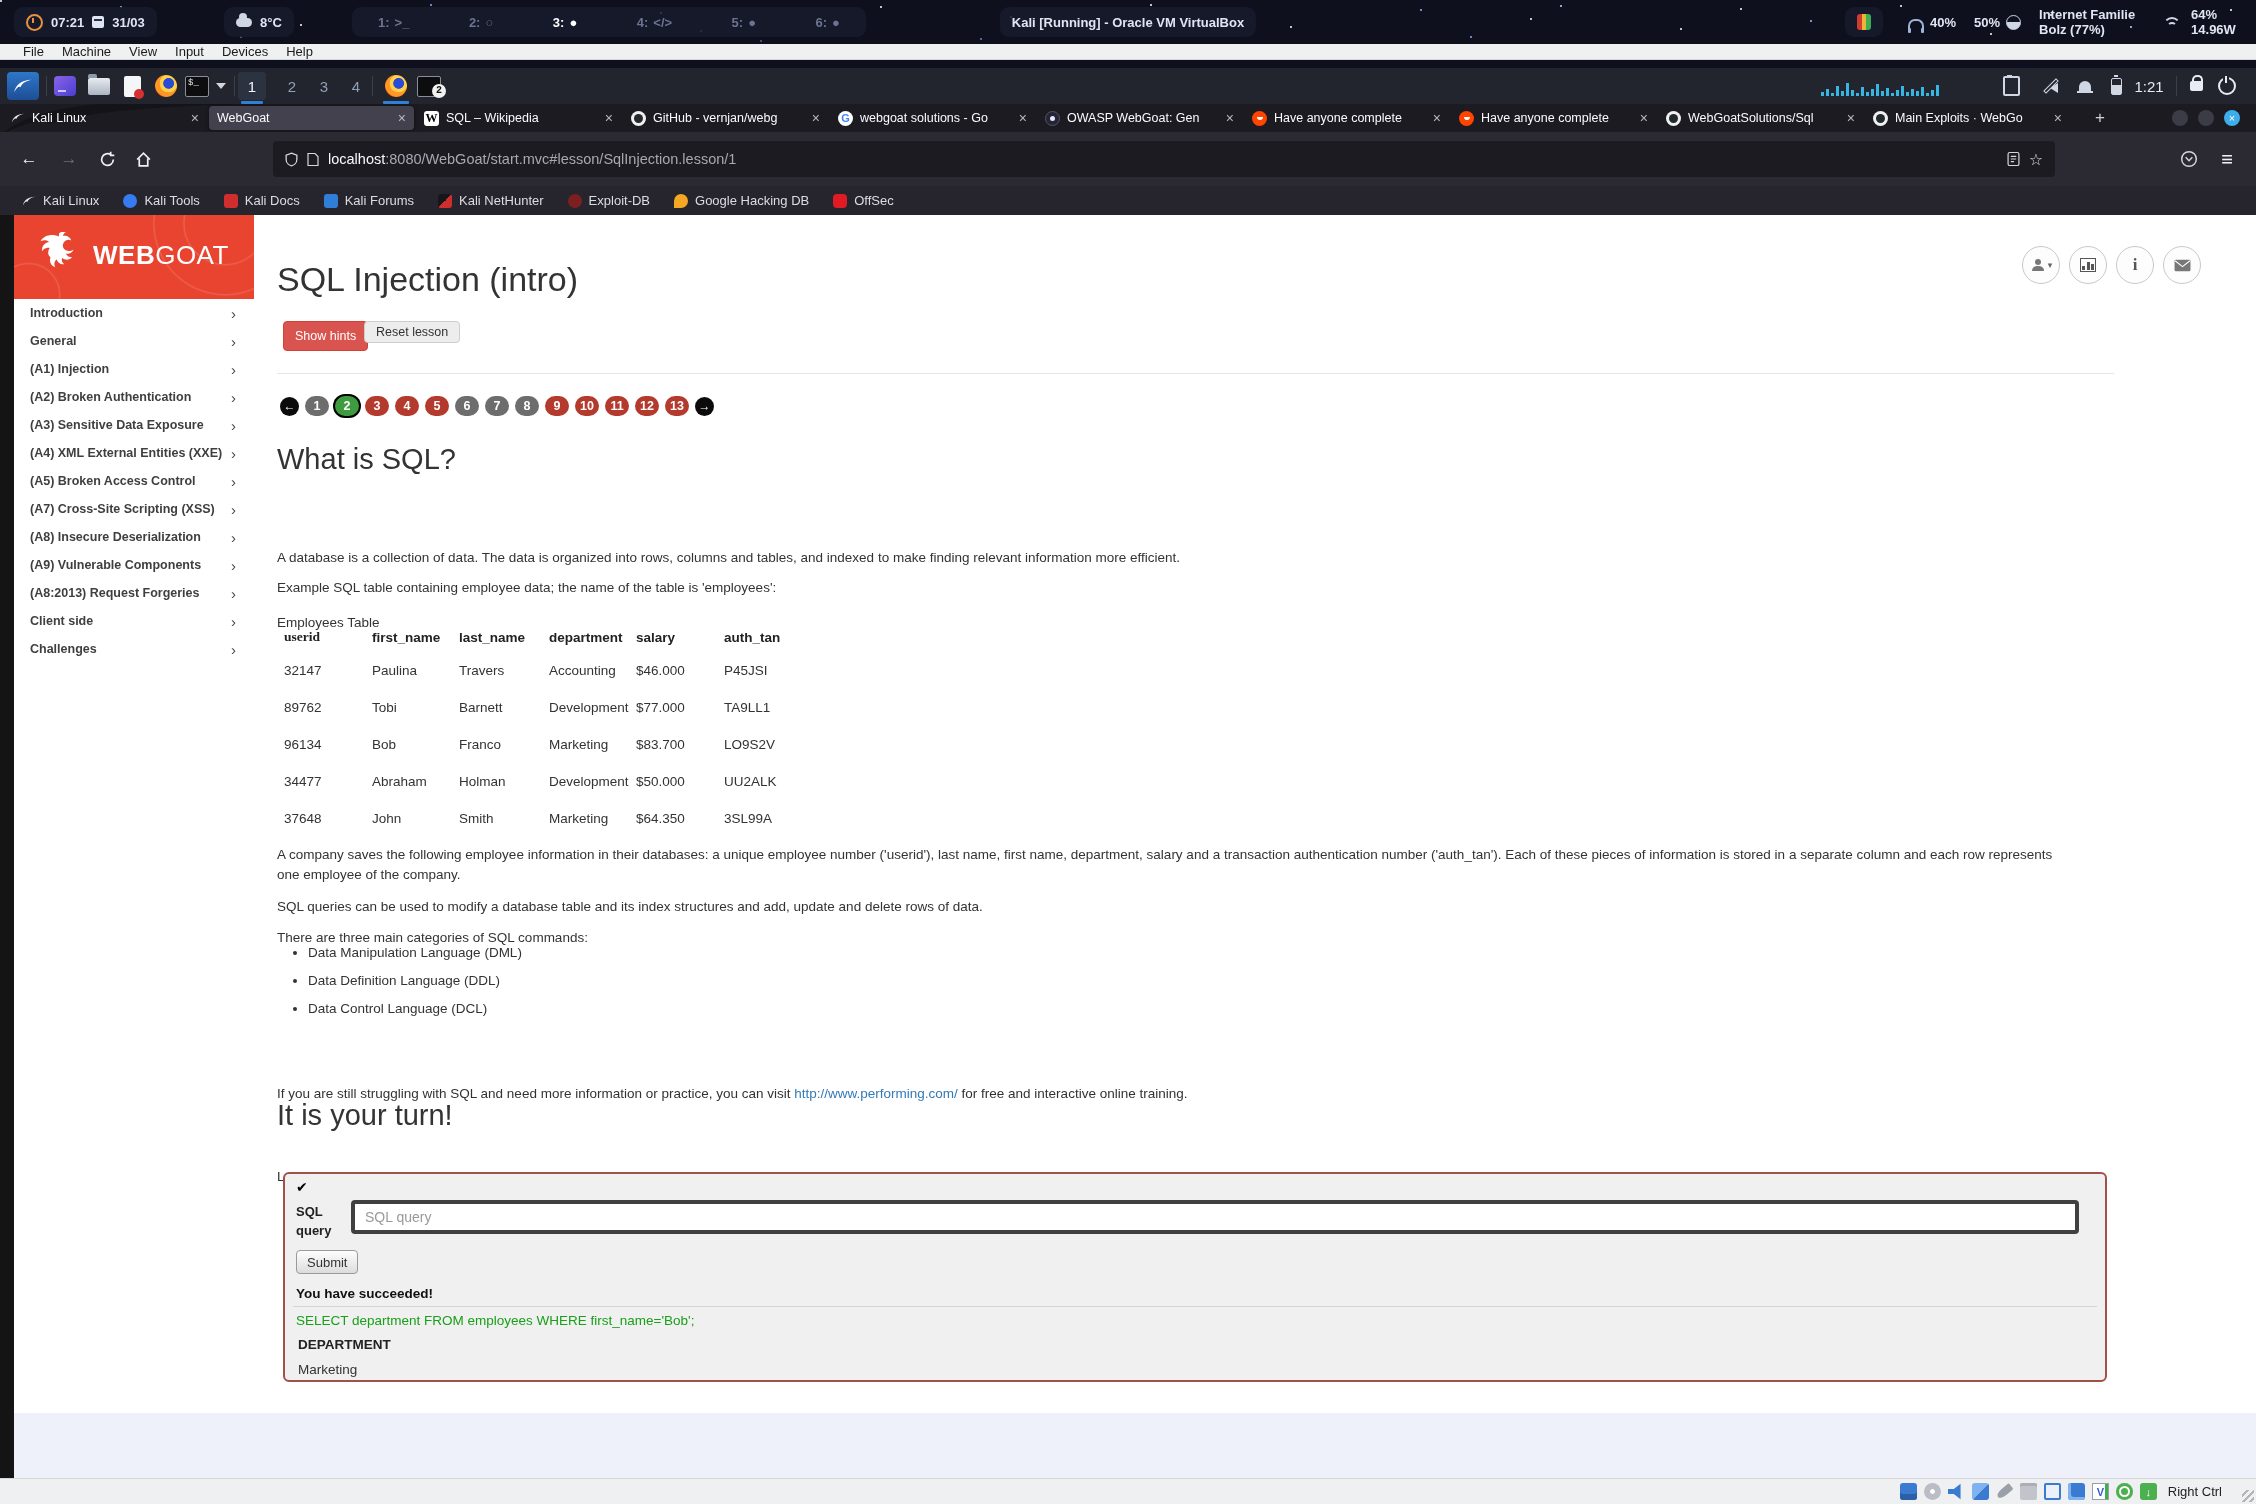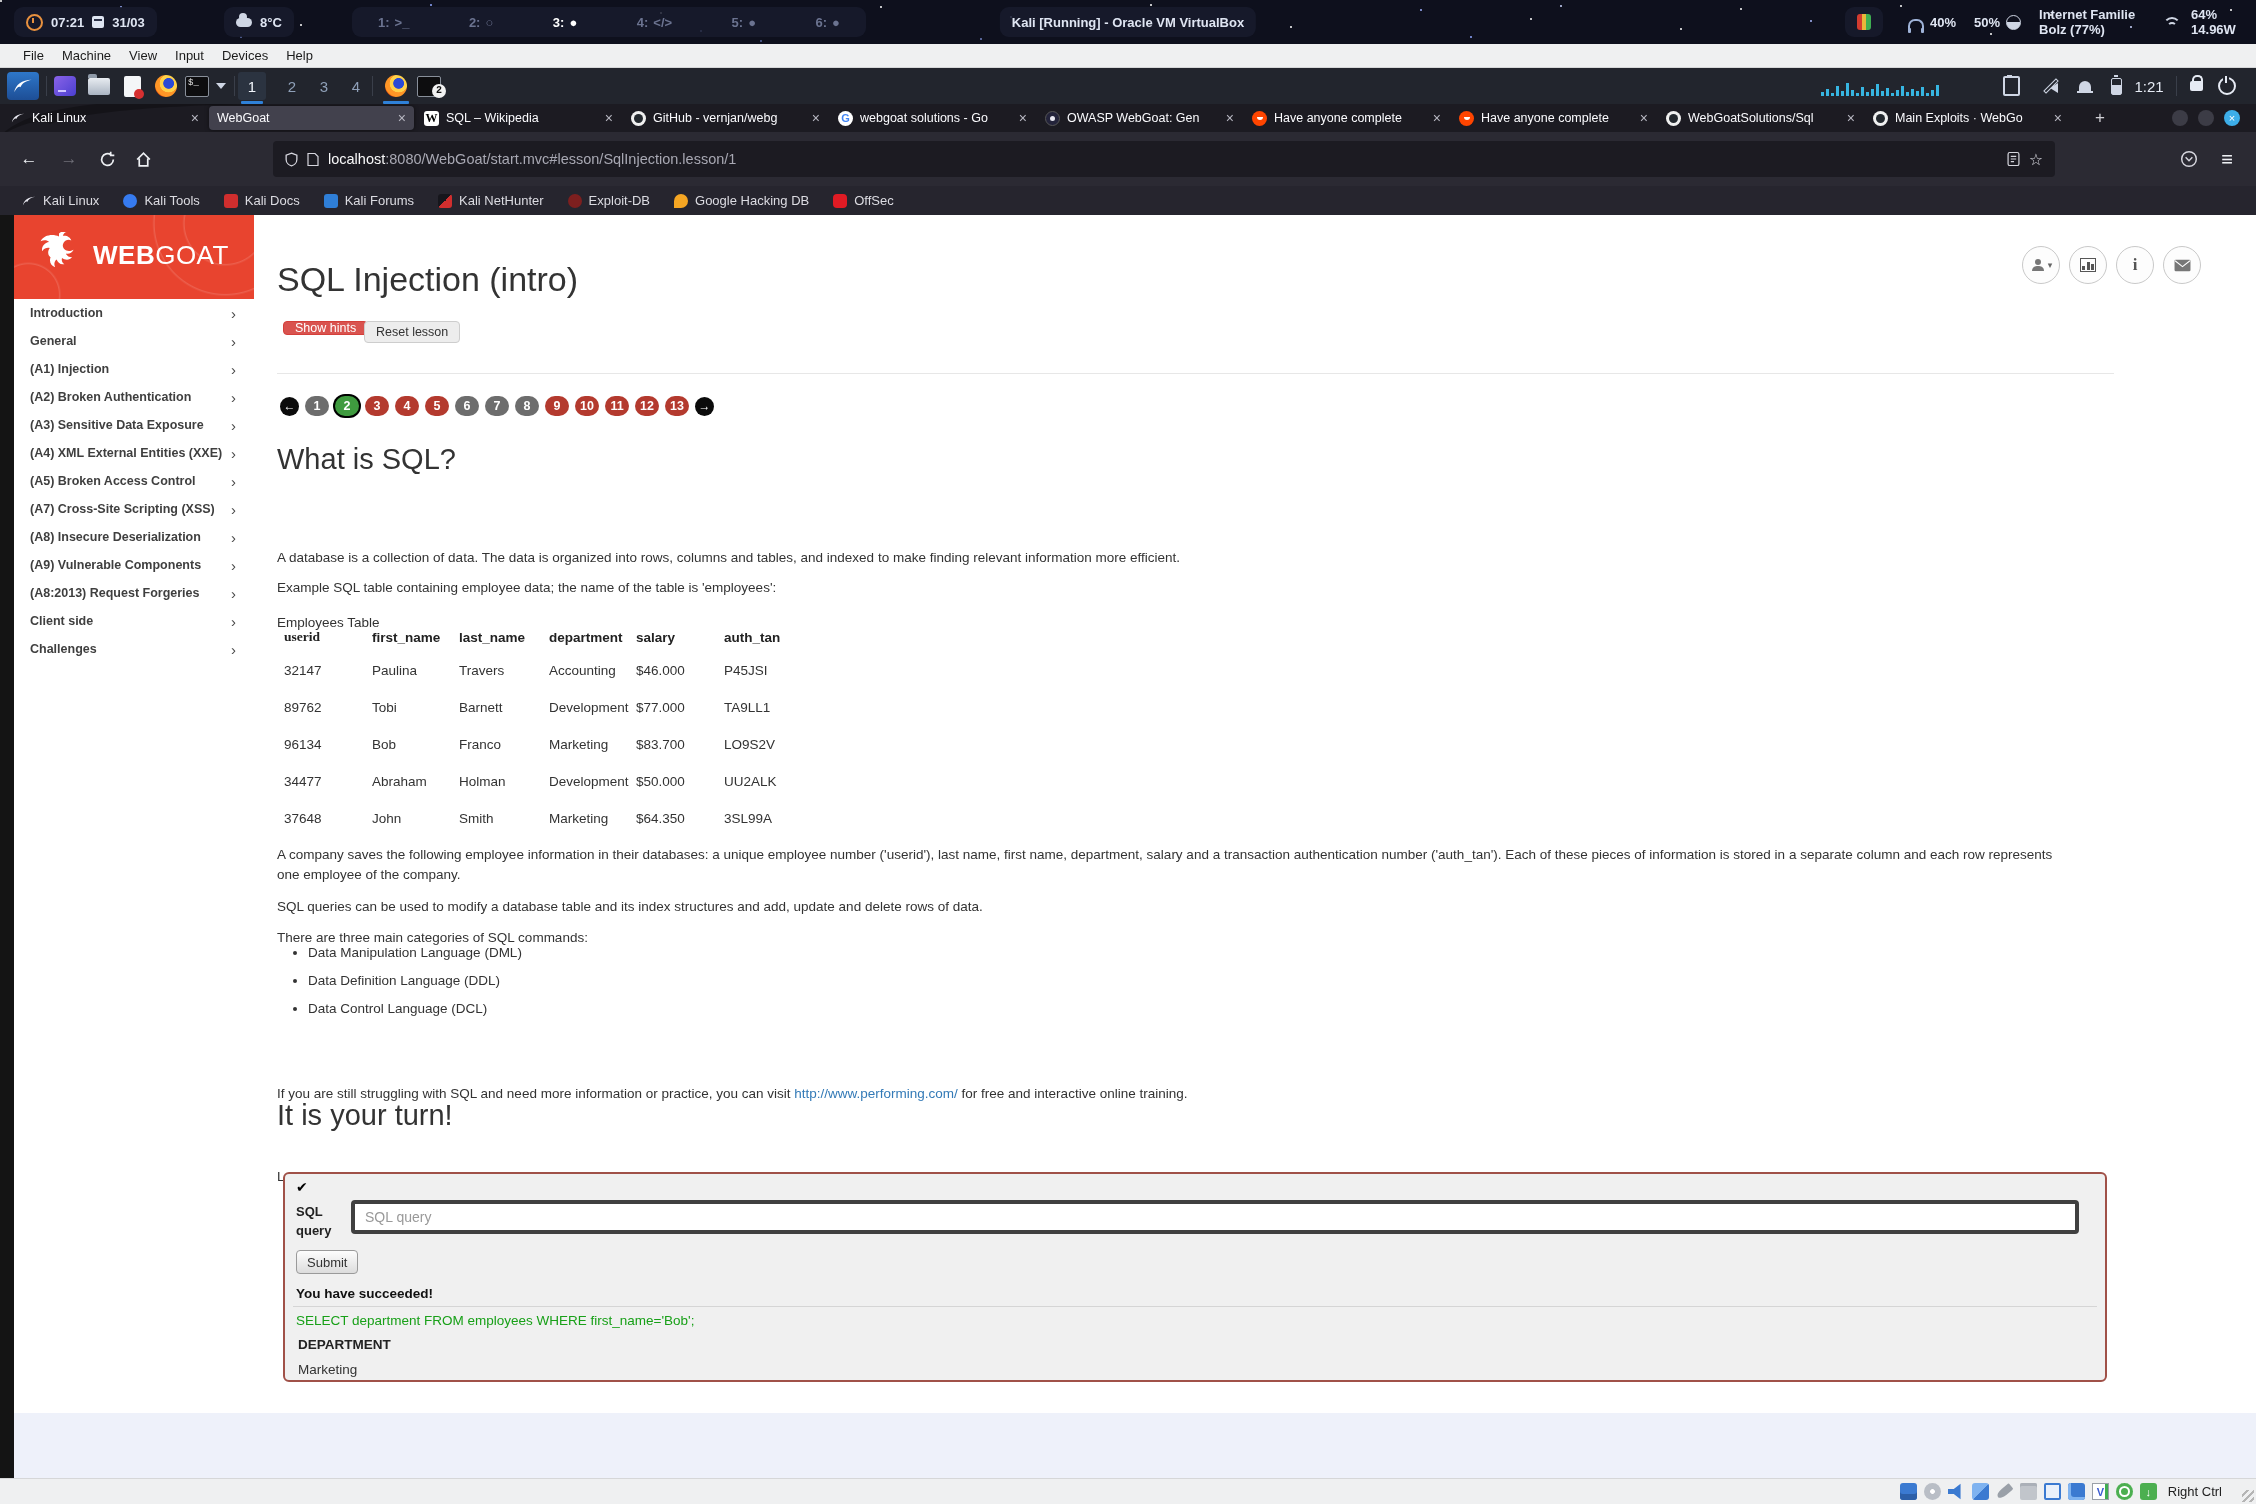--- a/index.html
+++ b/index.html
@@ -27,21 +27,21 @@
   .ws-active{color:#ffffff;}
   .i-headset{width:12px;height:8px;border:2px solid #9fb3d8;border-bottom:none;border-radius:7px 7px 0 0;position:relative;top:2px;}
   .i-headset::before,.i-headset::after{content:"";position:absolute;bottom:-4px;width:3px;height:5px;background:#9fb3d8;border-radius:1px;}
   .i-headset::before{left:-2px;}.i-headset::after{right:-2px;}
   .i-half{width:13px;height:13px;border-radius:50%;border:1.5px solid #cfd6e4;background:linear-gradient(to top,#cfd6e4 50%,transparent 50%);}
   .i-wifi{width:16px;height:11px;position:relative;}
   .i-wifi::before{content:"";position:absolute;left:1px;top:0;width:14px;height:14px;border:2px solid transparent;border-top-color:#cfd6e4;border-radius:50%;}
   .i-wifi::after{content:"";position:absolute;left:5px;top:5px;width:6px;height:6px;border:2px solid transparent;border-top-color:#cfd6e4;border-radius:50%;}
   .i-tray{width:14px;height:16px;border-radius:3px;background:linear-gradient(90deg,#d23b2f 33%,#e8b73a 33% 66%,#3fae52 66%);}
   
-  #vbox-menu{position:absolute;top:44px;left:0;width:2256px;height:24px;background:#eff0f1;border-bottom:1px solid #d6d7d8;
+  #vbox-menu{position:absolute;top:44px;left:0;width:2256px;height:16px;background:#eff0f1;border-bottom:1px solid #d6d7d8;
              display:flex;align-items:center;gap:0;padding-left:14px;box-sizing:border-box;}
   .vm-item{font-size:13px;color:#1b1b1b;padding:0 9px;}
   
   #kali-panel{position:absolute;top:68px;left:0;width:2256px;height:36px;background:#22252d;}
   .kp{position:absolute;top:4px;height:28px;display:flex;align-items:center;justify-content:center;}
   .kp-sep{position:absolute;top:8px;width:1px;height:20px;background:#3a3f4a;}
   .kali-btn{left:7px;width:32px;border-radius:4px;background:linear-gradient(#2e77c9,#1d4e96);}
   .l-window{width:22px;height:20px;border-radius:4px;background:linear-gradient(135deg,#8a63e8,#4b3fd0);position:relative;}
   .l-window::after{content:"";position:absolute;left:4px;bottom:4px;width:8px;height:2px;background:#cfc6ff;}
   .l-folder{width:22px;height:17px;background:linear-gradient(#e8ecf1,#aab4c2);border-radius:2px;position:relative;}
@@ -136,21 +136,21 @@
   .sb-chev{font-size:15px;color:#4a4a4a;}
   #main{position:absolute;left:254px;top:0;width:2002px;height:1263px;}
   #page-title{position:absolute;left:23px;top:22px;font-size:34px;color:#333;font-weight:400;}
   #hdr-icons{position:absolute;top:31px;right:55px;display:flex;gap:9px;}
   .circ-btn{width:36px;height:36px;border-radius:50%;border:1px solid #c9c9c9;background:#fdfdfd;
             display:flex;align-items:center;justify-content:center;gap:2px;color:#666;}
   .chart-glyph{width:16px;height:14px;border:1.5px solid #555;display:flex;align-items:flex-end;gap:1.5px;padding:1px;box-sizing:border-box;}
   .chart-glyph i{display:block;width:3px;background:#555;}
   .info-glyph{font-family:"Liberation Serif",serif;font-weight:700;font-size:17px;color:#555;}
   .btn{display:inline-flex;align-items:center;justify-content:center;border-radius:4px;font-size:12.5px;cursor:pointer;}
-  #btn-hints{position:absolute;left:29px;top:106px;height:14px;padding:0 11px;background:#d9534f;border:1px solid #d43f3a;color:#fff;}
+  #btn-hints{position:absolute;left:29px;top:106px;height:30px;padding:0 11px;background:#d9534f;border:1px solid #d43f3a;color:#fff;}
   #btn-reset{position:absolute;left:110px;top:106px;height:22px;padding:0 11px;background:#ededed;border:1px solid #cdcdcd;color:#333;}
   #hr1{position:absolute;left:23px;top:158px;width:1837px;border-top:1px solid #e7e7e7;}
   #pagination{position:absolute;left:26px;top:181px;display:flex;align-items:center;gap:6px;}
   .pg-arrow{width:19px;height:19px;border-radius:50%;background:#0b0b0b;color:#fff;font-size:12px;font-weight:700;
             display:flex;align-items:center;justify-content:center;}
   .pg{width:24px;height:20px;border-radius:10px;color:#fff;font-size:12.5px;font-weight:700;
       display:flex;align-items:center;justify-content:center;}
   .pg-gray{background:#6d6d6d;}
   .pg-red{background:#b43a2e;}
   .pg-current{background:#3f9b3f;box-shadow:0 0 0 2px #000;}

